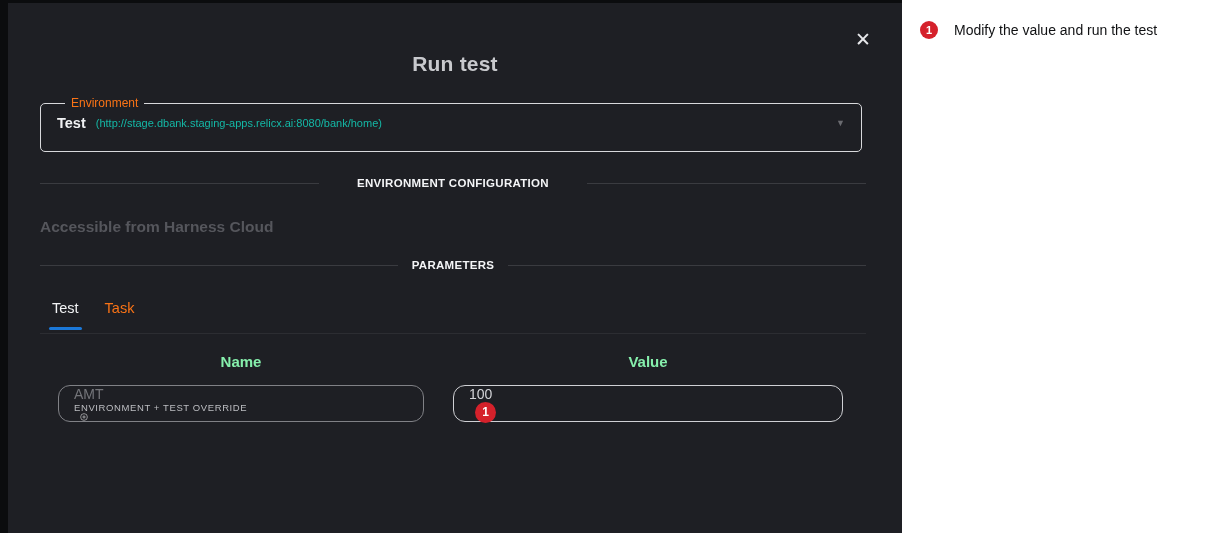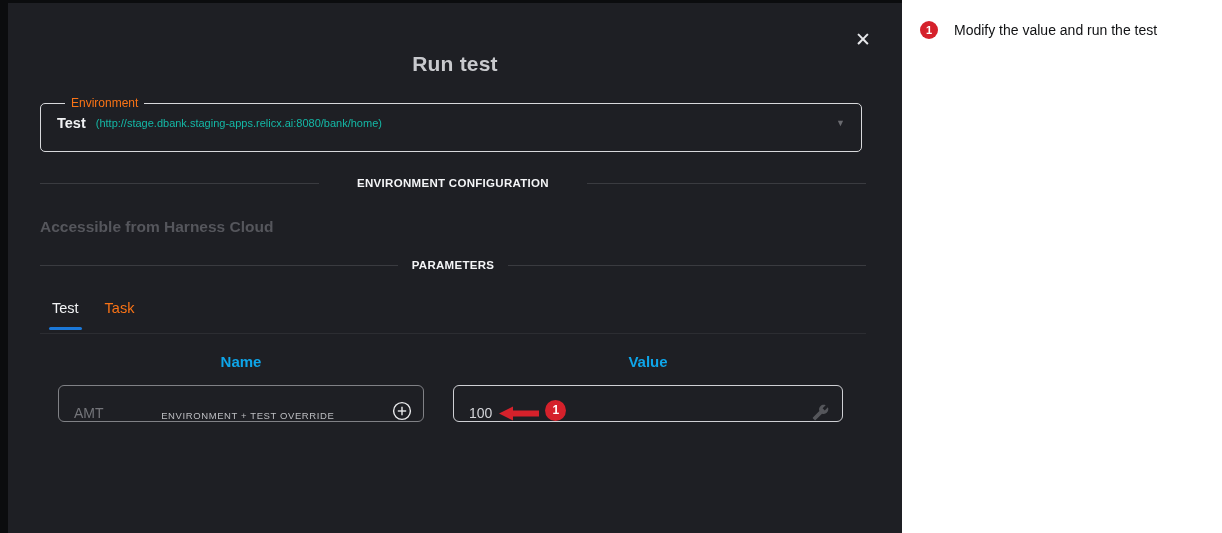--- a/index.html
+++ b/index.html
@@ -37,28 +37,28 @@
   
   .tabs { position:absolute; left:44px; top:297px; display:flex; gap:26px; }
   .tab { font-size:14.5px; padding-bottom:12px; position:relative; cursor:pointer; }
   .tab.active { color:#f2f3f5; }
   .tab.inactive { color:#f97316; }
   .tab.active::after { content:""; position:absolute; left:-3px; right:-3px; bottom:-2px; height:3px;
     background:#1b78d8; border-radius:2px; }
   .tabs-border { position:absolute; left:32px; right:36px; top:330px; height:1px; background:#2c2d32; }
 
   
-  .col-header { position:absolute; top:350px; text-align:center; font-size:15px; font-weight:700; color:#0ea5e9; }
+  .col-header { position:absolute; top:350px; text-align:center; font-size:15px; font-weight:700; color:#86efac; }
   .col-header.name { left:50px; width:366px; }
   .col-header.value { left:445px; width:390px; }
 
   
-  .field { position:absolute; top:382px; height:37px; border-radius:6px; display:flex; align-items:flex-end; }
+  .field { position:absolute; top:382px; height:37px; border-radius:12px; display:flex; align-items:flex-start;flex-direction:column; }
   .field.name-field { left:50px; width:366px; border:1px solid #808186; padding:0 11px 0 15px; }
-  .field.value-field { left:445px; width:390px; border:1px solid #cfd0d4; padding:16px 13px 0 15px; }
+  .field.value-field { left:445px; width:390px; border:1px solid #cfd0d4; padding:0 13px 0 15px; }
   .param-name { font-size:14px; color:#74757a; }
   .override-chip { flex:1; text-align:center; font-size:9.5px; font-weight:400; color:#bdbec2; letter-spacing:.6px; }
   .plus-icon { width:20px; height:20px; display:block; cursor:pointer; }
   .param-value { font-size:14px; color:#d3d4d8; }
   .anno-arrow { margin-left:7px; display:block; }
   .anno-badge-inline { margin-left:6px; width:21px; height:21px; border-radius:50%; background:#d5212b;
     color:#ffffff; font-size:12px; font-weight:700; text-align:center; line-height:21px; }
   .field-spacer { flex:1; }
   .wrench-icon { width:17px; height:17px; display:block; transform:scaleX(-1); cursor:pointer; }
 

